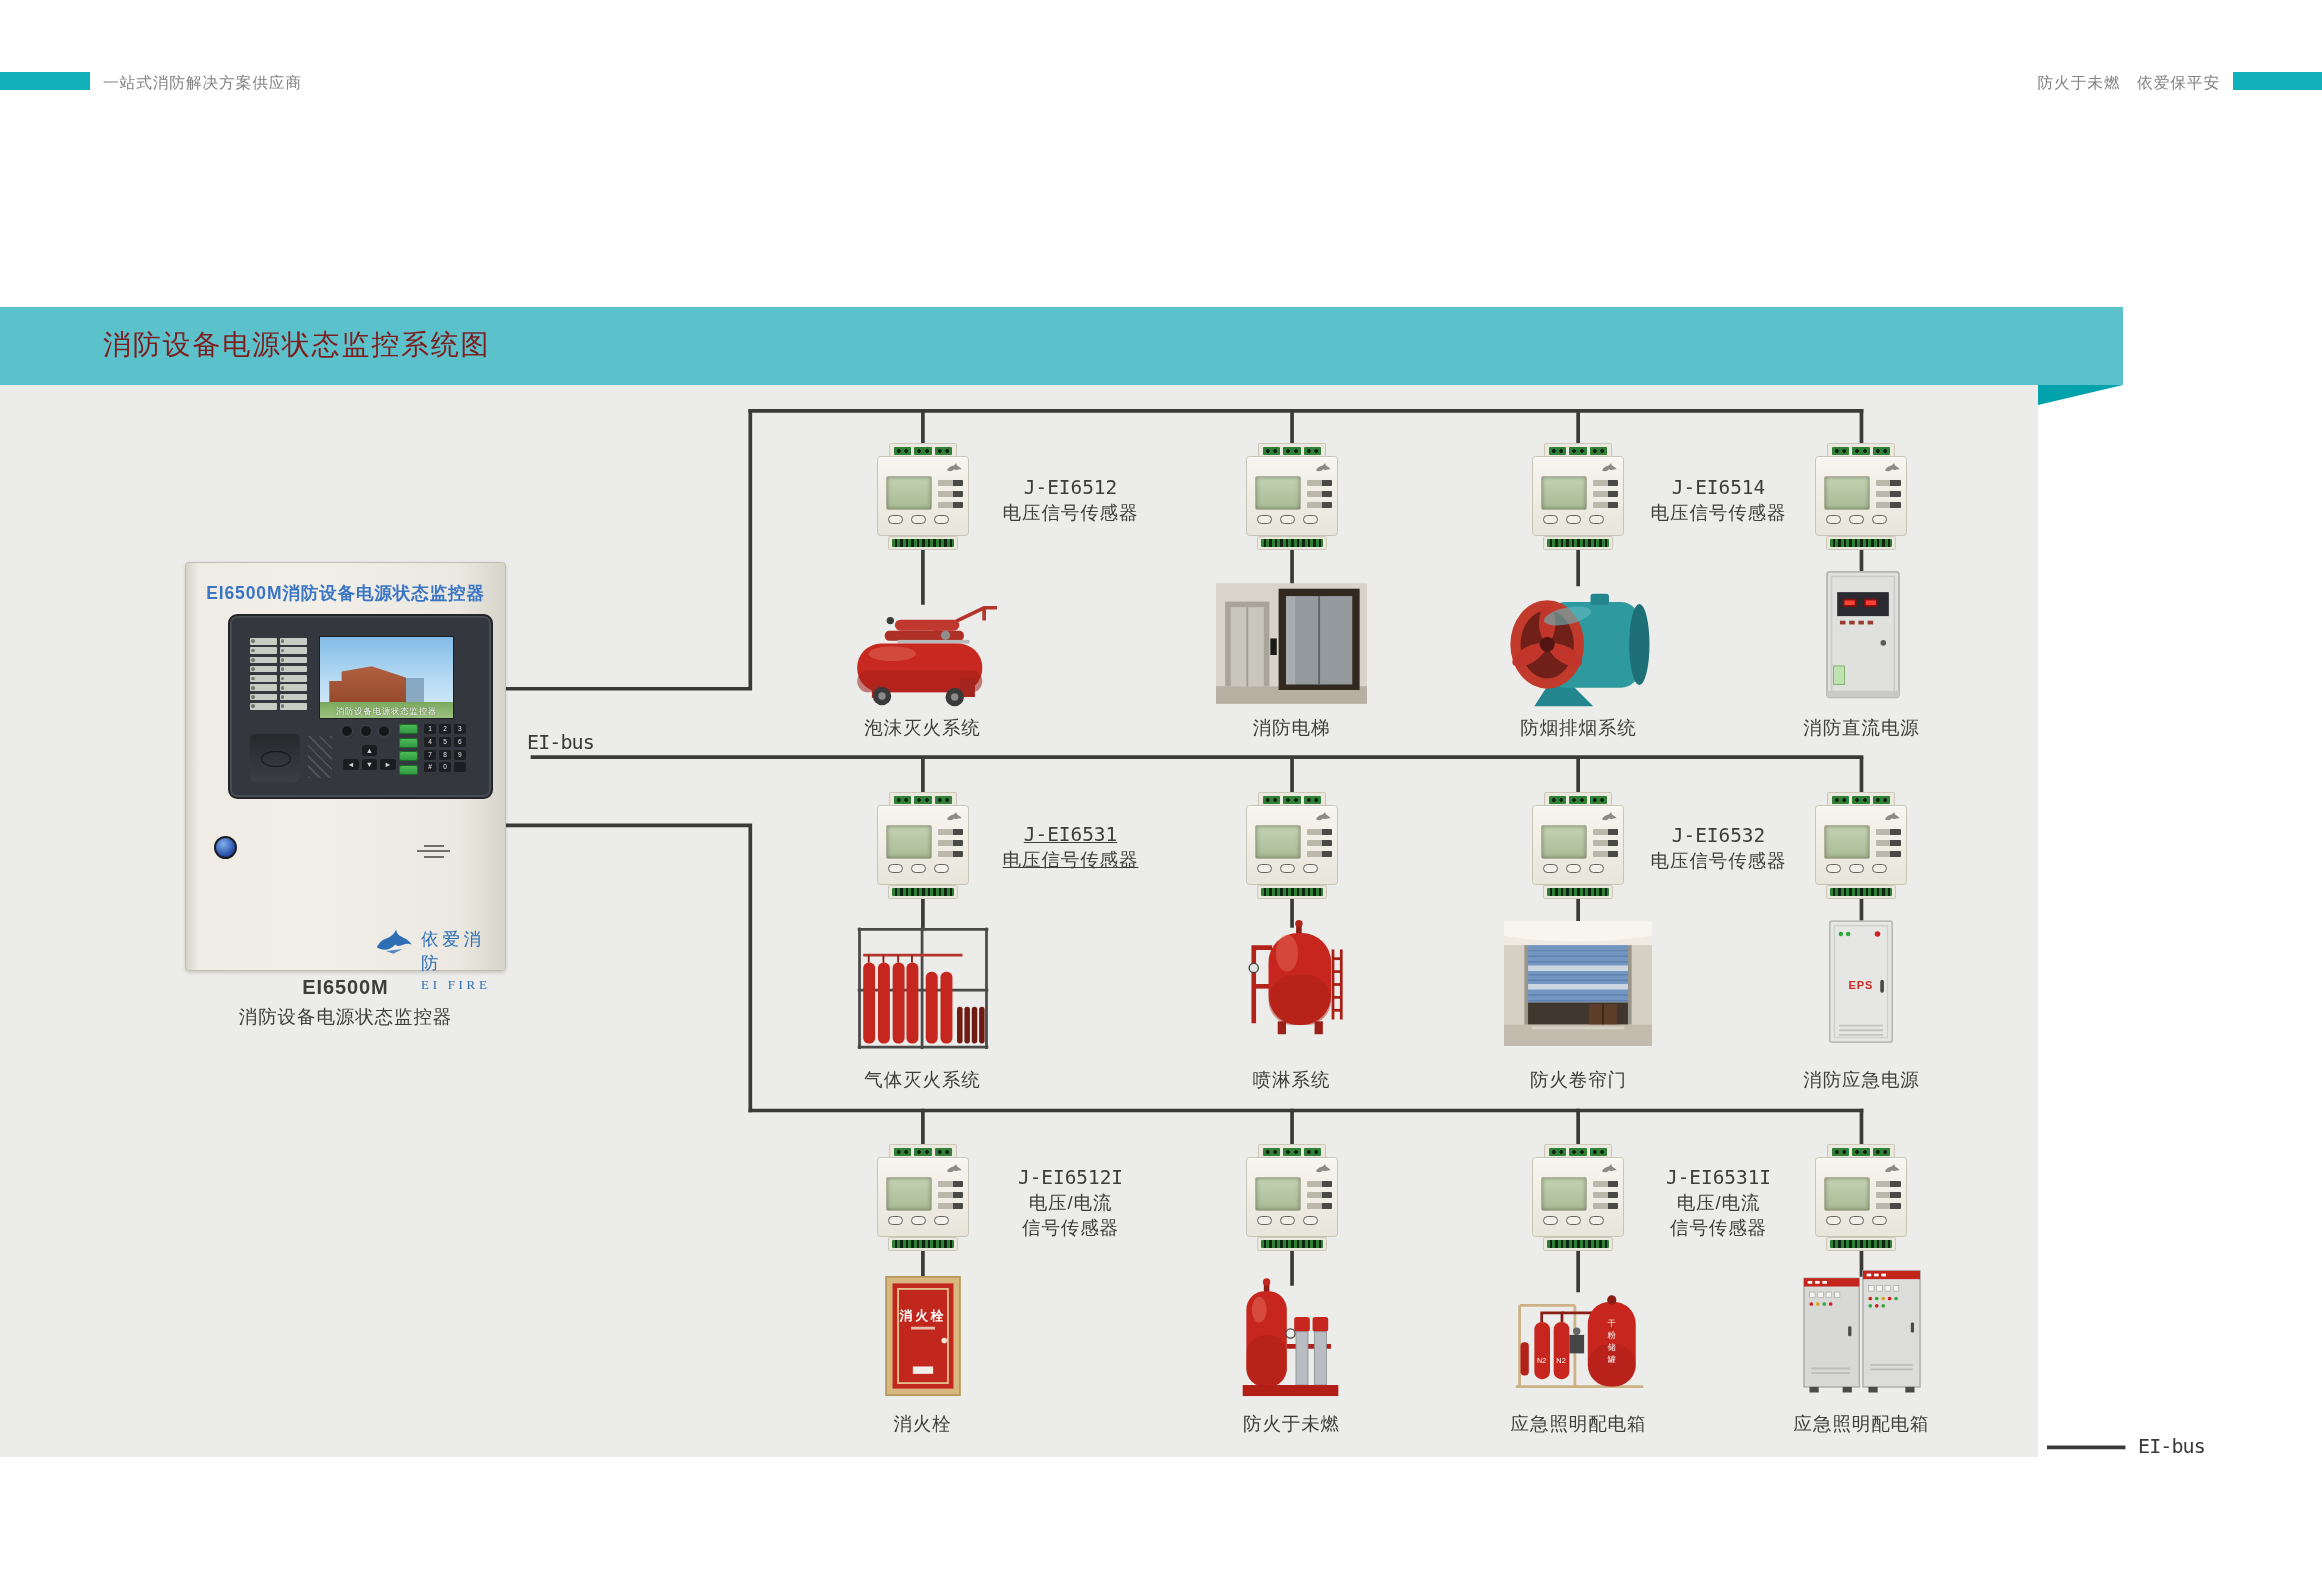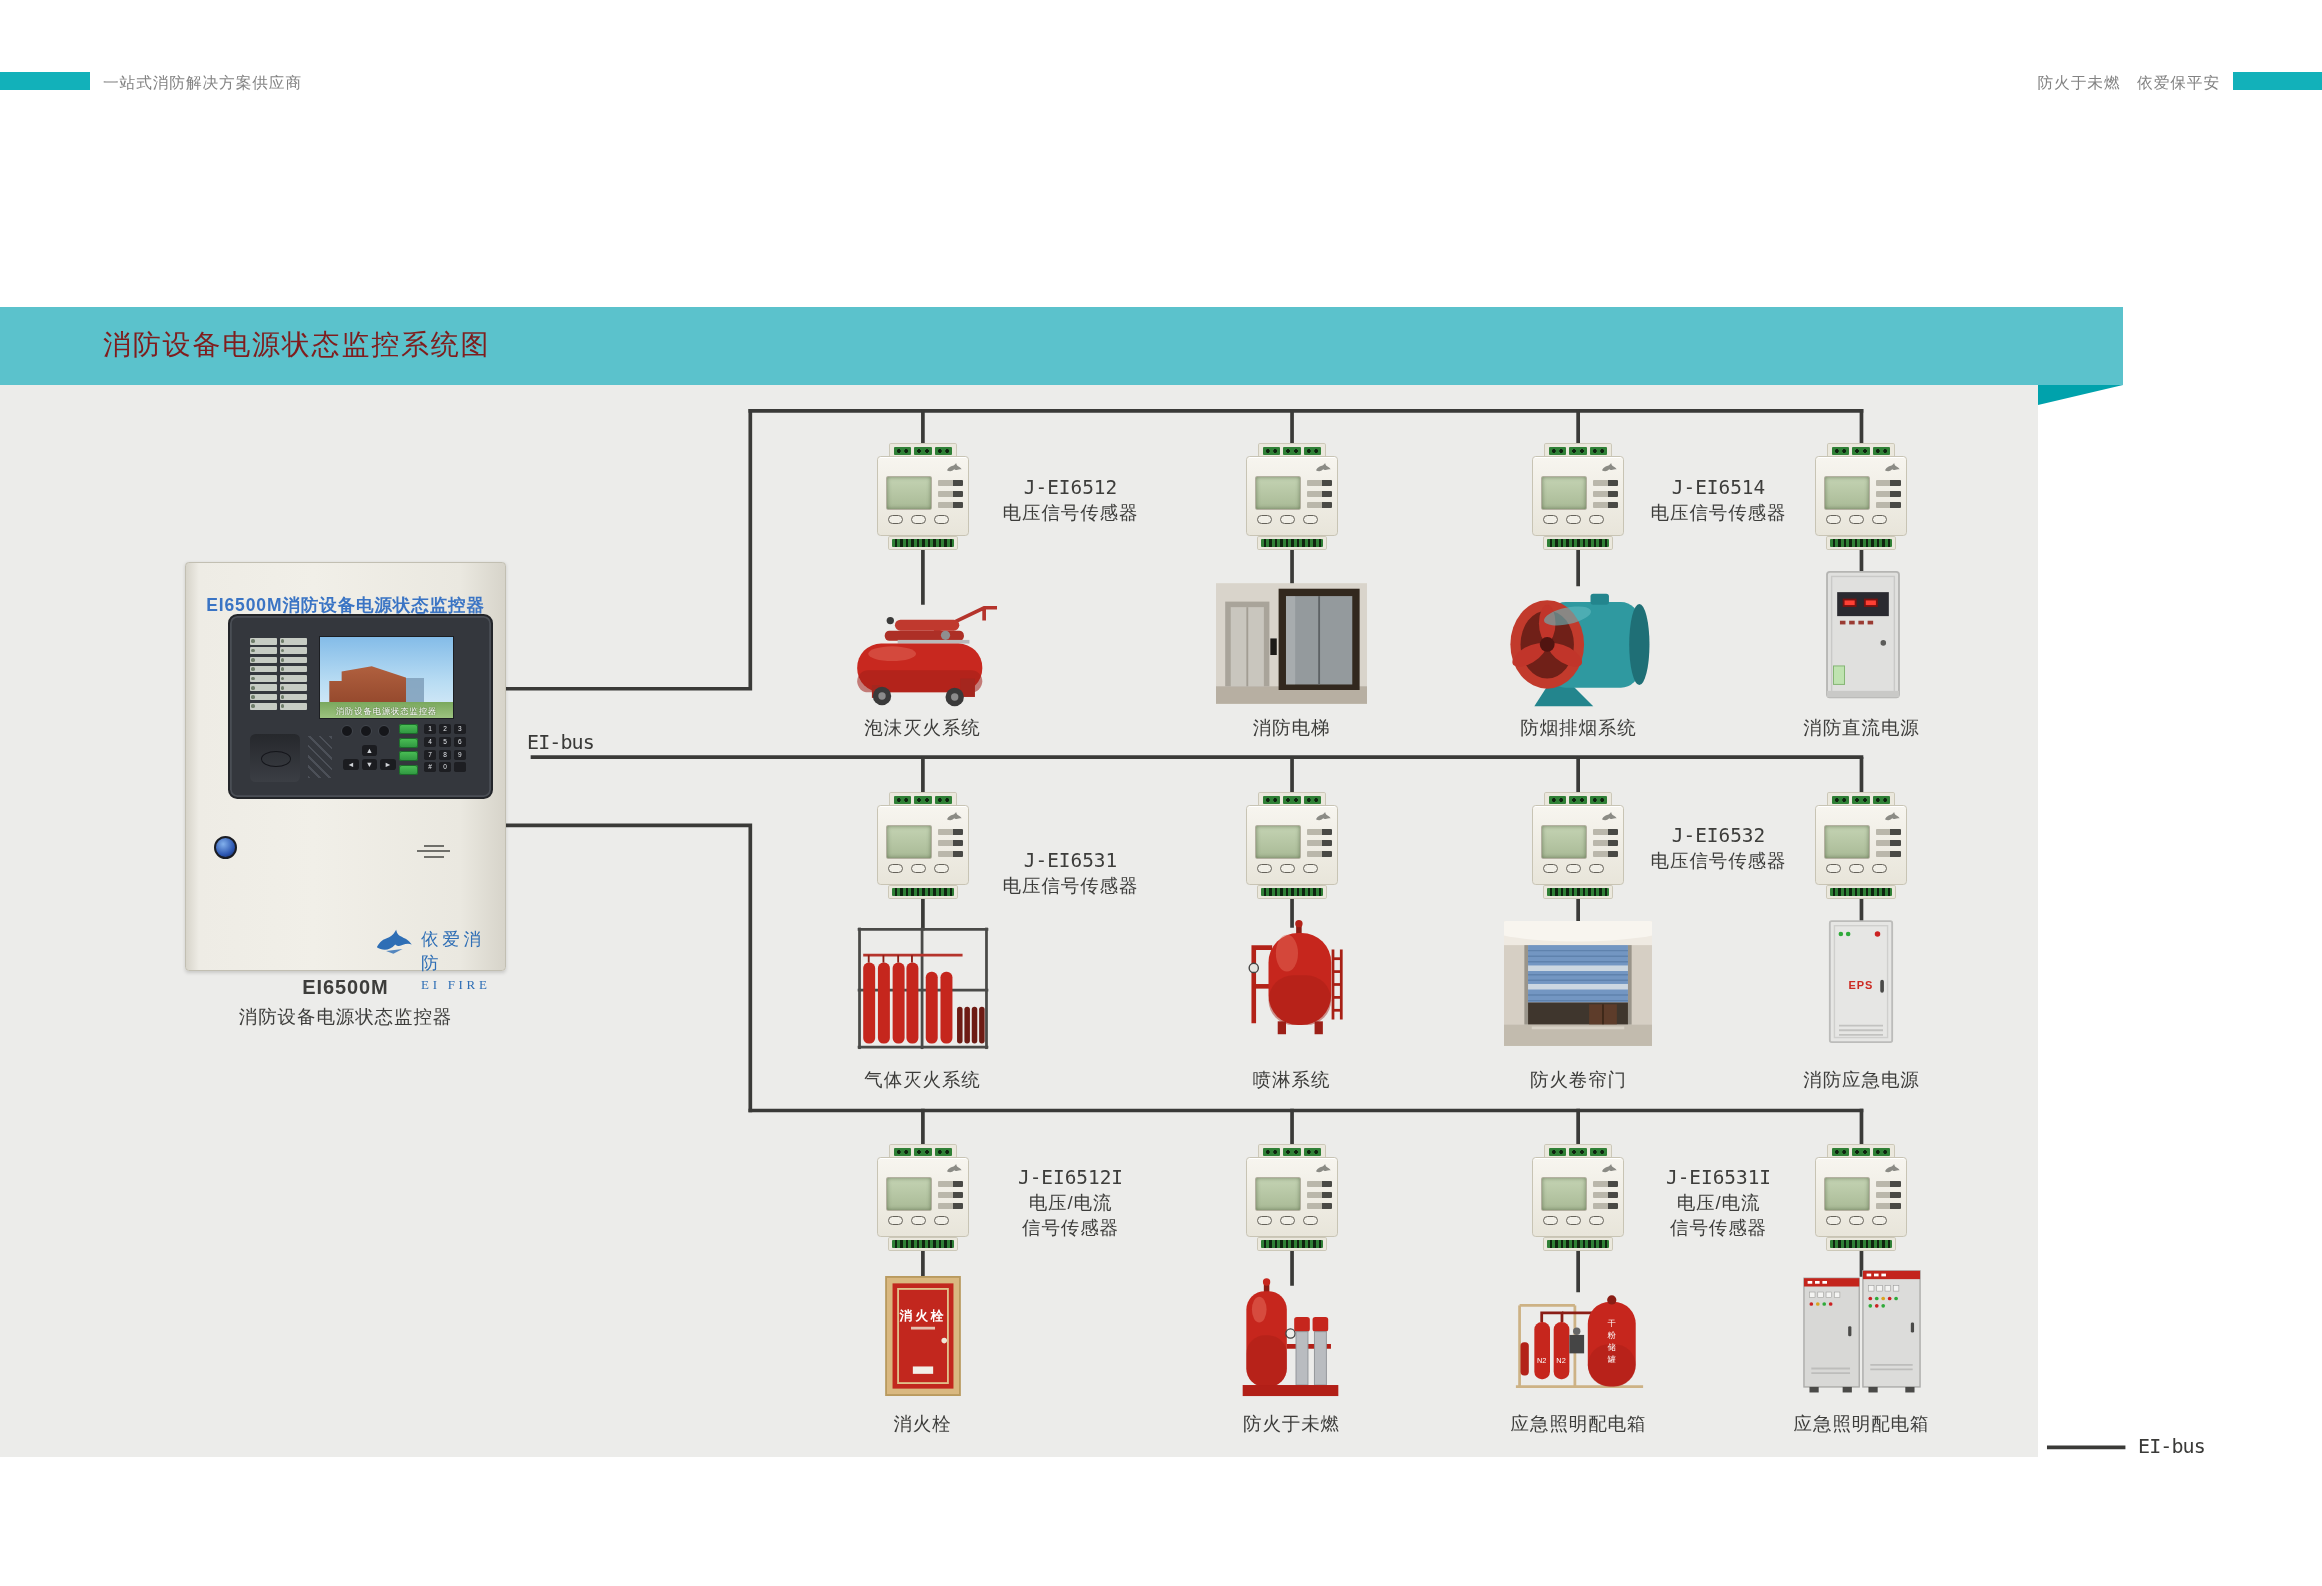--- a/index.html
+++ b/index.html
@@ -49,21 +49,21 @@
   .s-btns{position:absolute;left:10px;top:58px;width:72px;display:flex;gap:8.3px;}
   .s-btn{width:14.8px;height:9.2px;border-radius:4.6px;background:#f1efe7;border:1.8px solid #65625a;box-sizing:border-box;}
   .s-tab-b{position:absolute;left:11px;bottom:0;width:70px;height:14px;background:#ebe8dd;border:0.9px solid #ccc8b8;border-radius:1.8px;padding:1.8px 2.8px;box-sizing:border-box;}
   .s-strip{height:100%;border-radius:0.9px;background-color:#2f8036;
     background-image:repeating-linear-gradient(90deg,transparent 0 2.8px,#0f2410 2.8px 5.5px);}
 
   
   .monitor{position:absolute;left:185px;top:562px;width:321px;height:409px;border-radius:3.7px;
     background:linear-gradient(90deg,#d7d4ca 0,#eeece5 13px,#f1efe8 40%,#eae8e0 86%,#d7d4ca 100%);
     border:0.9px solid #c2bfb2;box-sizing:border-box;box-shadow:0 1.8px 3.7px rgba(0,0,0,.15);}
-  .m-title{position:absolute;left:0;top:17.5px;width:100%;text-align:center;font-size:17.5px;font-weight:600;color:#3a74c4;letter-spacing:0.9px;margin-top:12px;}
+  .m-title{position:absolute;left:0;top:17.5px;width:100%;text-align:center;font-size:17.5px;font-weight:600;color:#3a74c4;letter-spacing:0.9px;}
   .m-panel{position:absolute;left:42px;top:51px;width:265px;height:185px;background:#34373d;border:2.8px solid #232529;border-radius:9.2px;box-sizing:border-box;box-shadow:inset 0 0 0 1.8px #4a4e55;}
   .m-leds{position:absolute;left:20px;top:22px;width:57px;display:grid;grid-template-columns:1fr 1fr;gap:2.8px;}
   .m-chip{height:6.5px;background:#c7ccc4;border-radius:0.9px;position:relative;}
   .m-chip::before{content:"";position:absolute;left:0.9px;top:1.4px;width:3.7px;height:3.7px;border-radius:50%;background:#6f7d6a;}
   .m-screen{position:absolute;left:89px;top:20px;width:135px;height:83px;border:1.8px solid #1c1e22;box-sizing:border-box;
     background:linear-gradient(180deg,#84bce8 0%,#b8dcf3 55%,#dcedf8 100%);overflow:hidden;}
   .m-grass{position:absolute;left:0;bottom:0;width:100%;height:20%;background:linear-gradient(180deg,#7aa85d,#9dc380);}
   .m-bld{position:absolute;left:7%;bottom:16%;width:58%;height:48%;background:linear-gradient(180deg,#b0603f,#94482c);
     clip-path:polygon(0 100%,0 38%,16% 38%,16% 14%,55% 0,100% 30%,100% 100%);}
   .m-bld2{position:absolute;left:48%;bottom:16%;width:30%;height:34%;background:#7f9fba;opacity:.85;}
@@ -553,21 +553,21 @@
 </div>
 
 <div class="sensor-label" style="left:932px;top:475px;">
   <div class="model">J-EI6512</div>
   <div>电压信号传感器</div>
 </div>
 <div class="sensor-label" style="left:1580px;top:475px;">
   <div class="model">J-EI6514</div>
   <div>电压信号传感器</div>
 </div>
-<div class="sensor-label" style="left:932px;top:848px;">
+<div class="sensor-label" style="left:932px;top:822px;text-decoration:underline;">
   <div class="model">J-EI6531</div>
   <div>电压信号传感器</div>
 </div>
 <div class="sensor-label" style="left:1580px;top:823px;">
   <div class="model">J-EI6532</div>
   <div>电压信号传感器</div>
 </div>
 <div class="sensor-label" style="left:932px;top:1165px;">
   <div class="model">J-EI6512I</div>
   <div>电压/电流</div>

